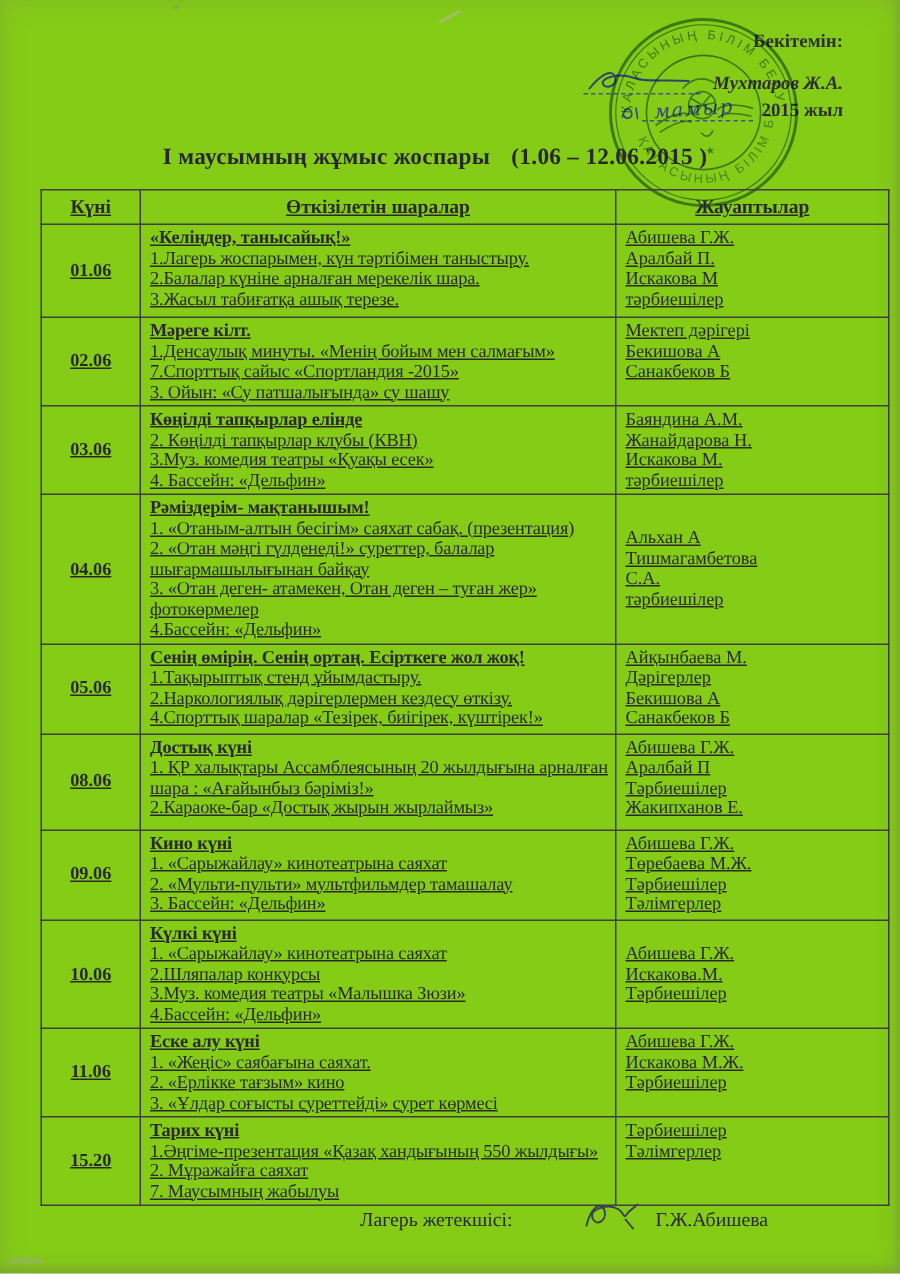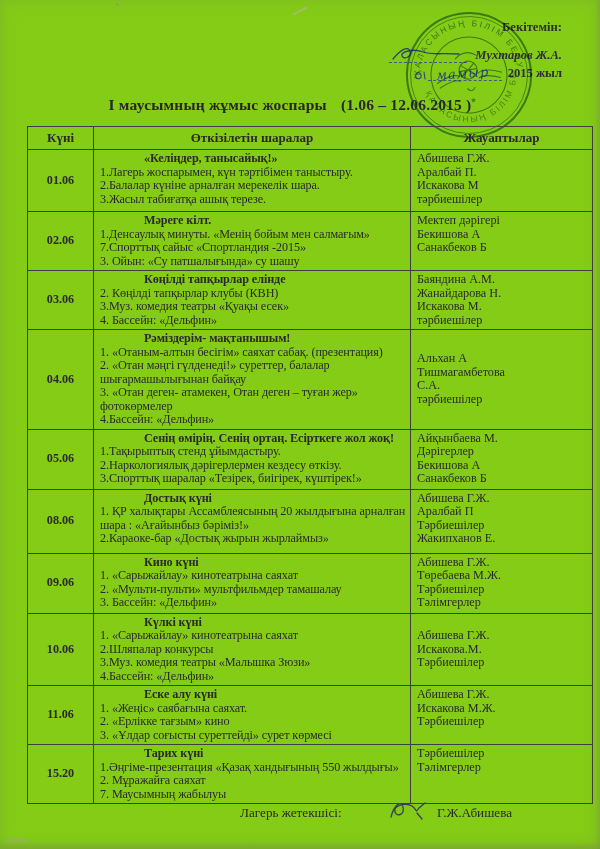--- a/index.html
+++ b/index.html
@@ -27,28 +27,28 @@
   .hand-day{position:absolute;left:-16px;bottom:-2px;}
   
   .stamp{position:absolute;left:398px;top:4px;opacity:.8;mix-blend-mode:multiply;pointer-events:none;transform:rotate(-10deg);}
   
   .title{position:absolute;top:96px;left:0;width:580px;text-align:center;font-size:15.5px;font-weight:bold;color:#28282c;letter-spacing:.2px;}
   .title .range{margin-left:10px;font-weight:bold;}
   
   table.plan{
     position:absolute;left:27px;top:126px;width:565px;
     border-collapse:collapse;table-layout:fixed;
-    font-size:12.2px;line-height:13.5px;color:#2a2a2c;
+    font-size:12.2px;line-height:13.5px;color:#2a2a2c;text-decoration:underline;
   }
   table.plan td,table.plan th{border:1.4px solid #3f3f42;}
   table.plan th{height:20px;font-size:13px;font-weight:bold;text-align:center;padding:1px 2px;}
   .c-date{width:66px;text-align:center;vertical-align:middle;font-weight:bold;}
   .c-events{width:317px;vertical-align:top;padding:2px 2px 2px 6px;letter-spacing:-.1px;}
   .c-resp{width:182px;vertical-align:top;padding:2px 2px 2px 6px;}
-  .ev-title{font-weight:bold;margin-left:44px;}
+  .ev-title{font-weight:bold;}
   .ev-item,.resp-line{font-weight:normal;}
   
   .footer{position:absolute;top:803px;left:0;width:600px;font-size:13.2px;color:#2a2a2c;}
   .footer .lbl{position:absolute;left:240px;top:2px;}
   .footer .sig{position:absolute;left:385px;top:-6px;}
   .footer .nm{position:absolute;left:437px;top:2px;}
   
   .pencil-mark{position:absolute;left:292px;top:10px;width:16px;height:1.6px;background:#b9b4ae;opacity:.55;transform:rotate(-28deg);}
   .speck1{position:absolute;left:116px;top:3px;width:3px;height:3px;background:#8d8a84;border-radius:50%;opacity:.5;}
   .smudge-bottom{position:absolute;left:0;bottom:0;width:600px;height:7px;background:linear-gradient(to top,rgba(110,108,100,.18),rgba(110,108,100,0));}
@@ -191,21 +191,21 @@
           <div class="resp-line">С.А.</div>
           <div class="resp-line">тәрбиешілер</div>
         </td>
       </tr>
       <tr style="height:60px">
         <td class="c-date">05.06</td>
         <td class="c-events">
           <div class="ev-title">Сенің өмірің. Сенің ортаң. Есірткеге жол жоқ!</div>
           <div class="ev-item">1.Тақырыптық стенд ұйымдастыру.</div>
           <div class="ev-item">2.Наркологиялық дәрігерлермен кездесу өткізу.</div>
-          <div class="ev-item">3.Спорттық шаралар «Тезірек, биігірек, күштірек!»</div>
+          <div class="ev-item">4.Спорттық шаралар «Тезірек, биігірек, күштірек!»</div>
         </td>
         <td class="c-resp">
           <div class="resp-line">Айқынбаева М.</div>
           <div class="resp-line">Дәрігерлер</div>
           <div class="resp-line">Бекишова А</div>
           <div class="resp-line">Санакбеков Б</div>
         </td>
       </tr>
       <tr style="height:64px">
         <td class="c-date">08.06</td>

